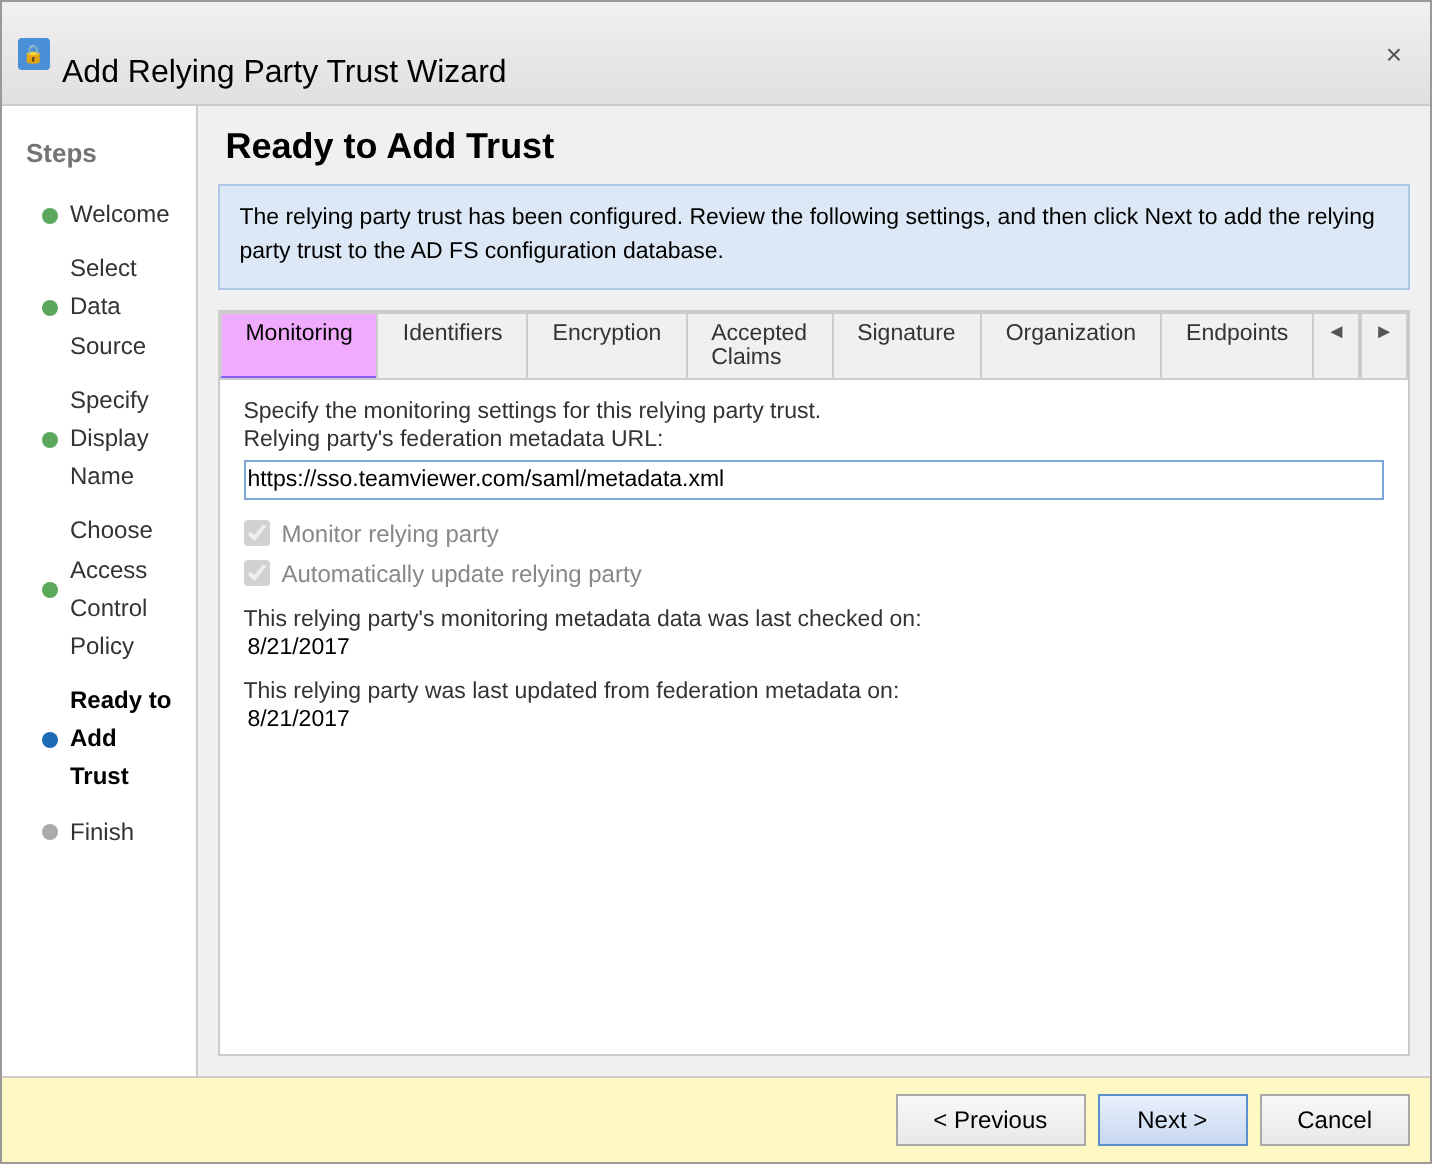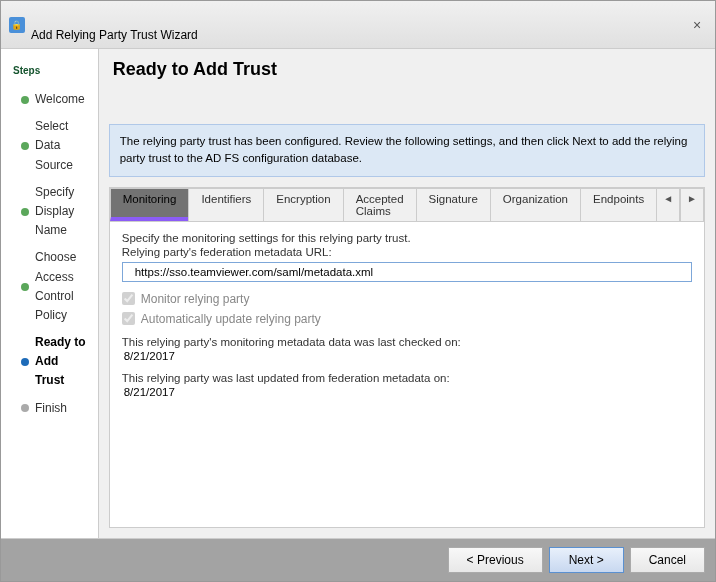--- a/index.html
+++ b/index.html
@@ -1,48 +1,48 @@
 <!DOCTYPE html>
 <html><head>
   <meta charset="utf-8">
   <style>
     * { box-sizing: border-box; margin: 0; padding: 0; font-family: 'Segoe UI', Tahoma, sans-serif; font-size: 12px; }
     body { background: #f0f0f0; display: flex; justify-content: center; align-items: center; height: 100vh; }
     .window { width: 716px; height: 582px; background: #f0f0f0; border: 1px solid #999; box-shadow: 2px 2px 8px rgba(0,0,0,0.3); display: flex; flex-direction: column; }
     .title-bar { background: linear-gradient(to bottom, #f0f0f0, #e0e0e0); border-bottom: 1px solid #ccc; padding: 6px 8px; display: flex; align-items: center; justify-content: space-between; }
     .title-bar-left { display: flex; align-items: center; gap: 6px; }
     .title-icon { width: 16px; height: 16px; background: #4a90d9; border-radius: 2px; display: flex; align-items: center; justify-content: center; color: white; font-size: 9px; }
-    .title-text { font-size: 12px; font-weight: normal; color: #000; margin-top: 21px; }
+    .title-text { font-size: 16px; font-weight: normal; color: #000; margin-top: 21px; }
     .close-btn { width: 20px; height: 20px; background: none; border: none; cursor: pointer; font-size: 14px; color: #555; display: flex; align-items: center; justify-content: center; }
     .content { display: flex; flex: 1; overflow: hidden; }
     .sidebar { width: 170px; background: white; border-right: 1px solid #ccc; padding: 10px 0; }
-    .sidebar-title { padding: 6px 12px 10px; font-weight: bold; font-size: 10px; color: #14532d; }
+    .sidebar-title { padding: 6px 12px 10px; font-weight: bold; font-size: 13px; color: #737373; }
     .sidebar-item { padding: 4px 12px 4px 20px; cursor: pointer; display: flex; align-items: center; gap: 6px; color: #333; line-height: 1.6; }
     .sidebar-item.active { color: #000; font-weight: bold; }
     .sidebar-item.active .step-dot { background: #1e6bb8; }
     .step-dot { width: 8px; height: 8px; border-radius: 50%; background: #5ba75b; flex-shrink: 0; }
     .step-dot.blue { background: #1e6bb8; }
     .step-dot.grey { background: #aaa; }
     .main { flex: 1; display: flex; flex-direction: column; padding: 10px; }
     .page-title { font-size: 18px; font-weight: bold; color: #000; margin-bottom: 8px; padding-left: 4px; }
-    .info-box { background: #dce8f5; border: 1px solid #b0c8e8; padding: 8px 10px; margin-bottom: 10px; font-size: 11.5px; color: #000; line-height: 1.5; margin-top: 36px; }
+    .info-box { background: #dce8f5; border: 1px solid #b0c8e8; padding: 8px 10px; margin-bottom: 10px; font-size: 11.5px; color: #000; line-height: 1.5; }
     .tab-container { flex: 1; border: 1px solid #ccc; background: white; display: flex; flex-direction: column; }
     .tabs { display: flex; border-bottom: 1px solid #ccc; background: #f0f0f0; }
     .tab { padding: 4px 12px; border: 1px solid #ccc; border-bottom: none; background: #f0f0f0; cursor: pointer; font-size: 11.5px; margin-right: -1px; color: #333; }
-    .tab.active { background: #737373; border-bottom: 4px solid #8b5cf6; color: #000; font-weight: normal; }
+    .tab.active { background: #f0abfc; border-bottom: 1px solid #8b5cf6; color: #000; font-weight: normal; }
     .tab-scroll-btn { padding: 4px 6px; border: 1px solid #ccc; background: #f0f0f0; cursor: pointer; font-size: 10px; color: #555; border-bottom: none; }
     .tab-content { padding: 10px 12px; flex: 1; }
     .tab-desc { font-size: 11.5px; color: #333; margin-bottom: 2px; }
     .field-label { font-size: 11.5px; color: #333; margin-bottom: 4px; }
-    .url-input { width: 100%; padding: 3px 12px; border: 1px solid #7da7d9; background: white; font-size: 11.5px; color: #000; outline: none; margin-bottom: 10px; }
+    .url-input { width: 100%; padding: 3px 1px; border: 1px solid #7da7d9; background: white; font-size: 11.5px; color: #000; outline: none; margin-bottom: 10px; }
     .checkbox-row { display: flex; align-items: flex-start; gap: 6px; margin-bottom: 6px; color: #888; font-size: 11.5px; }
     .checkbox-row input[type="checkbox"] { accent-color: #aaa; }
     .info-text { font-size: 11.5px; color: #333; margin-top: 10px; margin-bottom: 2px; }
     .info-value { font-size: 11.5px; color: #000; margin-bottom: 10px; margin-left: 2px; }
-    .footer { border-top: 1px solid #ccc; padding: 8px 10px; display: flex; justify-content: flex-end; gap: 6px; background: #a3a3a3; }
+    .footer { border-top: 1px solid #ccc; padding: 8px 10px; display: flex; justify-content: flex-end; gap: 6px; background: #fef9c3; }
     .btn { padding: 5px 18px; font-size: 12px; border: 1px solid #aaa; background: linear-gradient(to bottom, #f8f8f8, #e8e8e8); cursor: pointer; color: #000; min-width: 75px; }
     .btn.primary { background: linear-gradient(to bottom, #e8f0fb, #c8d8f0); border-color: #5a90d0; }
   </style>
 </head>
 <body>
 
 <div class="window">
 
   <div class="title-bar">
     <div class="title-bar-left">

